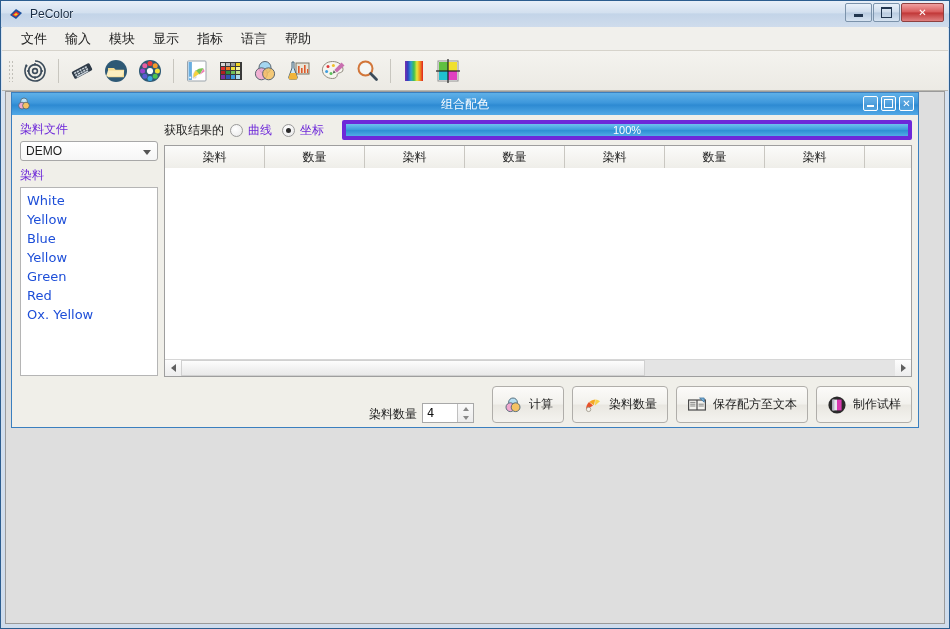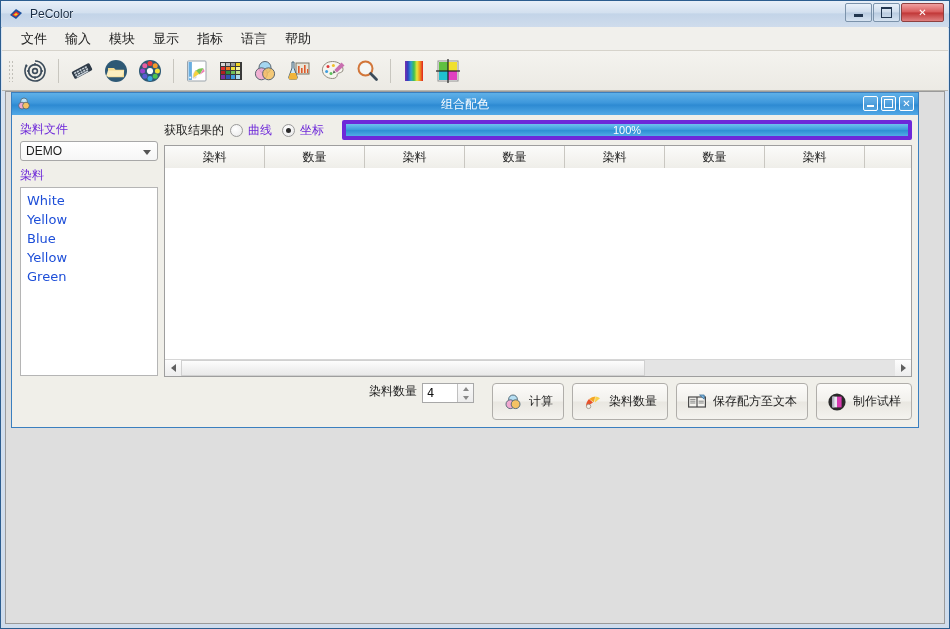--- a/index.html
+++ b/index.html
@@ -194,21 +194,21 @@
   .sb-arrow .tri-r{width:0;height:0;border-top:4px solid transparent;border-bottom:4px solid transparent;border-left:5px solid #606060;}
   .sb-track{flex:1;height:16px;background:#e4e4e4;position:relative;}
   .sb-thumb{
     position:absolute;left:0;top:0;bottom:0;
     background:linear-gradient(to bottom,#fdfdfd 0%,#f2f2f2 50%,#e9e9e9 100%);
     border:1px solid #d0d0d0;box-sizing:border-box;
   }
   
   #bottom-bar{
     position:absolute;left:0;right:0;bottom:0;height:40px;
-    display:flex;align-items:flex-start;justify-content:flex-end;
+    display:flex;align-items:flex-end;justify-content:flex-end;
   }
   .spin-label{font-size:12px;color:#1d1d1d;margin-right:5px;}
   .spinner{
     display:flex;align-items:stretch;height:20px;margin-right:10px;
     border:1px solid #a8a8a8;background:#fff;box-sizing:border-box;
   }
   .spinner .sval{
     width:30px;display:flex;align-items:center;padding-left:4px;
     font-size:12px;color:#111;font-family:"DejaVu Sans Mono","Liberation Mono",monospace;
   }
@@ -473,20 +473,22 @@
             <span>DEMO</span>
             <span class="arrow"></span>
           </div>
           <div class="panel-label" style="margin-top:6px;">染料</div>
           <div id="dye-list">
             <div class="dye-item">White</div>
             <div class="dye-item">Yellow</div>
             <div class="dye-item">Blue</div>
             <div class="dye-item">Yellow</div>
             <div class="dye-item">Green</div>
+            <div class="dye-item">Red</div>
+            <div class="dye-item">Ox. Yellow</div>
           </div>
         </div>
 
         <div id="right-area">
 
           <div id="opts-row">
             <span class="opt-label">获取结果的</span>
             <span class="radio-wrap">
               <span class="radio"></span>
               <span class="radio-lbl">曲线</span>

